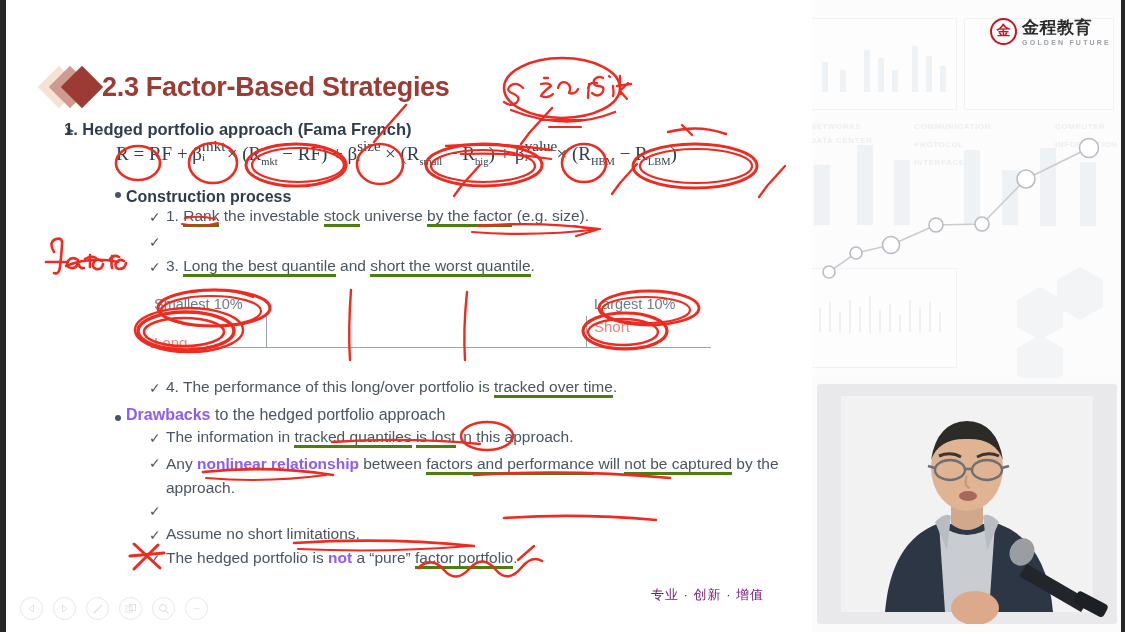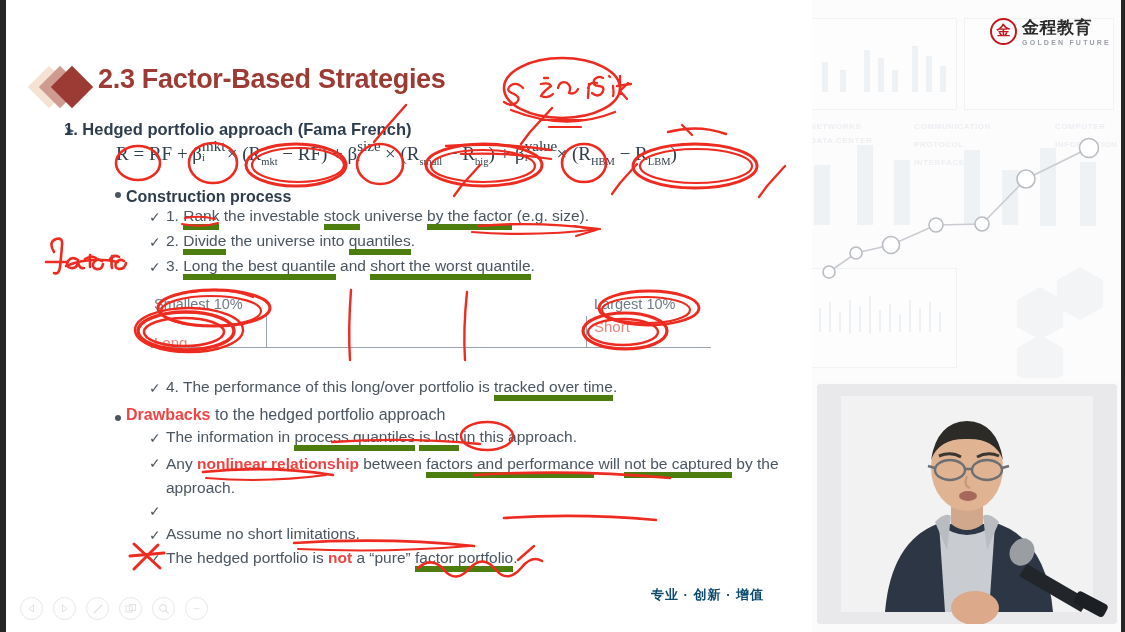--- a/index.html
+++ b/index.html
@@ -25,22 +25,22 @@
 
   
   #slide {
     position: absolute; left: 6px; top: 0;
     width: 806px; height: 632px;
     background: #ffffff;
   }
 
   
   .title-row {
-    position: absolute; left: 28px; top: 64px;
-    display: flex; align-items: flex-start; gap: 6px;
+    position: absolute; left: 38px; top: 64px;
+    display: flex; align-items: center; gap: 0;
   }
   .diamonds { position: relative; width: 58px; height: 46px; }
   .dia { position: absolute; width: 30px; height: 30px; transform: rotate(45deg); }
   .dia.d1 { left: 0px;  top: 8px;  background: #f5e2d2; }
   .dia.d2 { left: 11px; top: 8px;  background: #cf9a90; }
   .dia.d3 { left: 23px; top: 8px;  background: #9c3b34; }
   .slide-title {
     font-size: 27px; font-weight: bold; color: #9c3b34;
     letter-spacing: -0.3px; white-space: nowrap;
   }
@@ -59,22 +59,22 @@
   .dot-marker {
     position: absolute; left: 109px; width: 6px; height: 6px;
     border-radius: 50%; background: #4a5560;
   }
   .lvl3 {
     left: 160px; font-size: 15.5px; color: #4a5560; font-weight: normal;
   }
   .check-marker {
     position: absolute; left: 143px; color: #4a5560; font-size: 14px;
   }
-  .u  { border-bottom: 6px solid #4d7c0f; }
-  .b  { font-weight: bold; color: #ef4444; }
+  .u  { border-bottom: 3px solid #4d7c0f; }
+  .b  { font-weight: bold; color: #8b5cf6; }
 
   
   .formula {
     position: absolute; left: 110px; top: 143px;
     font-family: "Liberation Serif", serif;
     font-size: 19px; color: #303d4a; white-space: nowrap;
   }
   .formula sub { font-size: 10.5px; }
   .beta { position: relative; display: inline-block; }
   .beta .sup2 {
@@ -163,21 +163,21 @@
     position: absolute; left: 14px; bottom: 12px;
     display: flex; gap: 10px; align-items: center;
   }
   .tb-btn {
     width: 23px; height: 23px; border-radius: 50%;
     border: 1.3px solid #e6e7e9; background: transparent;
     display: flex; align-items: center; justify-content: center;
   }
   #footer-slogan {
     position: absolute; left: 645px; bottom: 28px;
-    color: #0c4a6e; font-size: 13px; font-weight: bold;
+    color: #701a75; font-size: 13px; font-weight: normal;
     letter-spacing: 1px;
   }
 </style>
 </head>
 <body>
 
 <div id="app">
 
   <div class="frame-edge left"></div>
   <div class="frame-edge right"></div>
@@ -203,24 +203,20 @@
     <div class="dot-marker" style="top:192px"></div>
     <div class="body-text lvl2" style="top:188px">Construction process</div>
 
     <div class="check-marker" style="top:209px">✓</div>
     <div class="body-text lvl3" style="top:207px">
       <span>1.</span>
       <span class="u">Rank</span><span> the investable </span><span class="u">stock</span><span> universe </span><span class="u">by the factor</span><span> (e.g. size).</span>
     </div>
 
     <div class="check-marker" style="top:234px">✓</div>
-    <div class="body-text lvl3" style="top:232px">
-      <span>2.</span>
-      <span class="u">Divide</span><span> the universe into </span><span class="u">quantiles</span><span>.</span>
-    </div>
 
     <div class="check-marker" style="top:259px">✓</div>
     <div class="body-text lvl3" style="top:257px">
       <span>3.</span>
       <span class="u">Long the best quantile</span><span> and </span><span class="u">short the worst quantile</span><span>.</span>
     </div>
 
     <div id="quantile-diagram">
       <div class="q-baseline"></div>
       <div class="q-tick" style="left:115px"></div>
@@ -237,21 +233,21 @@
       <span>The performance of this long/over portfolio is </span><span class="u">tracked over time</span><span>.</span>
     </div>
 
     <div class="dot-marker" style="top:415px"></div>
     <div class="body-text lvl2" style="top:406px">
       <span class="b">Drawbacks</span><span style="font-weight:normal;color:#4a5560"> to the hedged portfolio approach</span>
     </div>
 
     <div class="check-marker" style="top:430px">✓</div>
     <div class="body-text lvl3" style="top:428px">
-      <span>The information in </span><span class="u">process quantiles</span><span> </span><span class="u">is lost</span><span> in this approach.</span>
+      <span>The information in </span><span class="u">tracked quantiles</span><span> </span><span class="u">is lost</span><span> in this approach.</span>
     </div>
 
     <div class="check-marker" style="top:455px">✓</div>
     <div class="body-text lvl3" style="top:452px; width:620px; line-height:24px">
       <span>Any </span><span class="b">nonlinear relationship</span><span> between </span><span class="u">factors and performance</span><span> will </span><span class="u">not be captured</span><span> by the approach.</span>
     </div>
 
     <div class="check-marker" style="top:503px">✓</div>
 
     <div class="check-marker" style="top:527px">✓</div>

